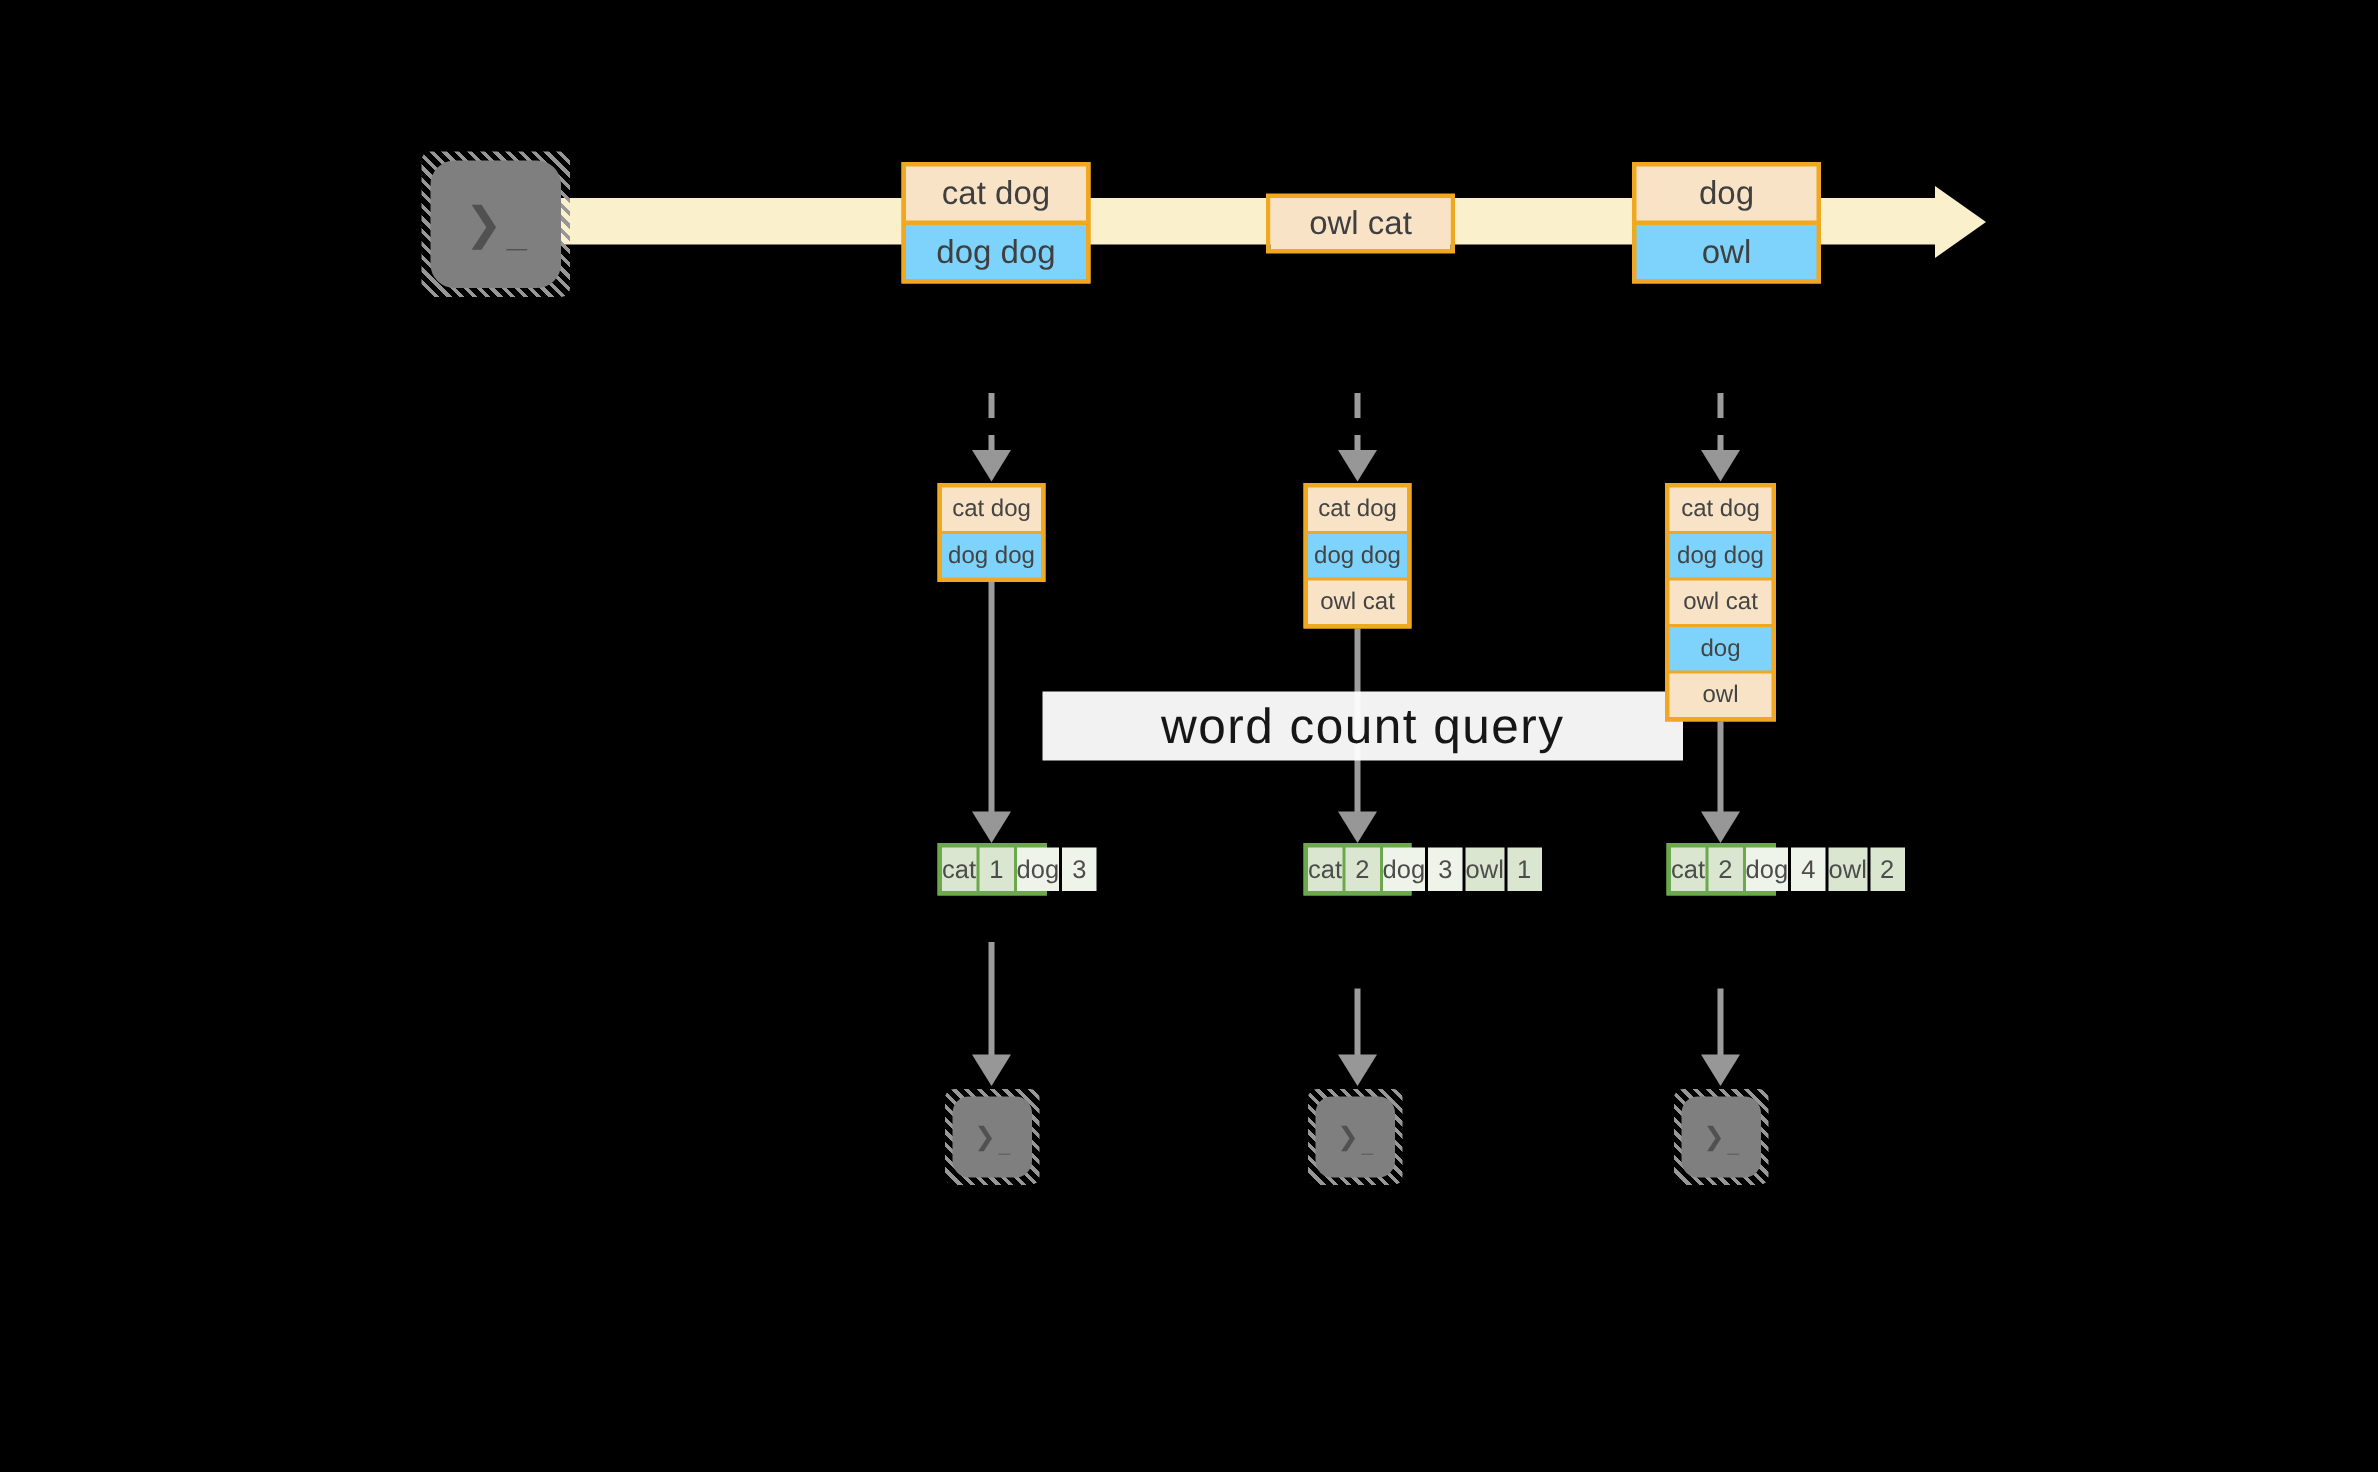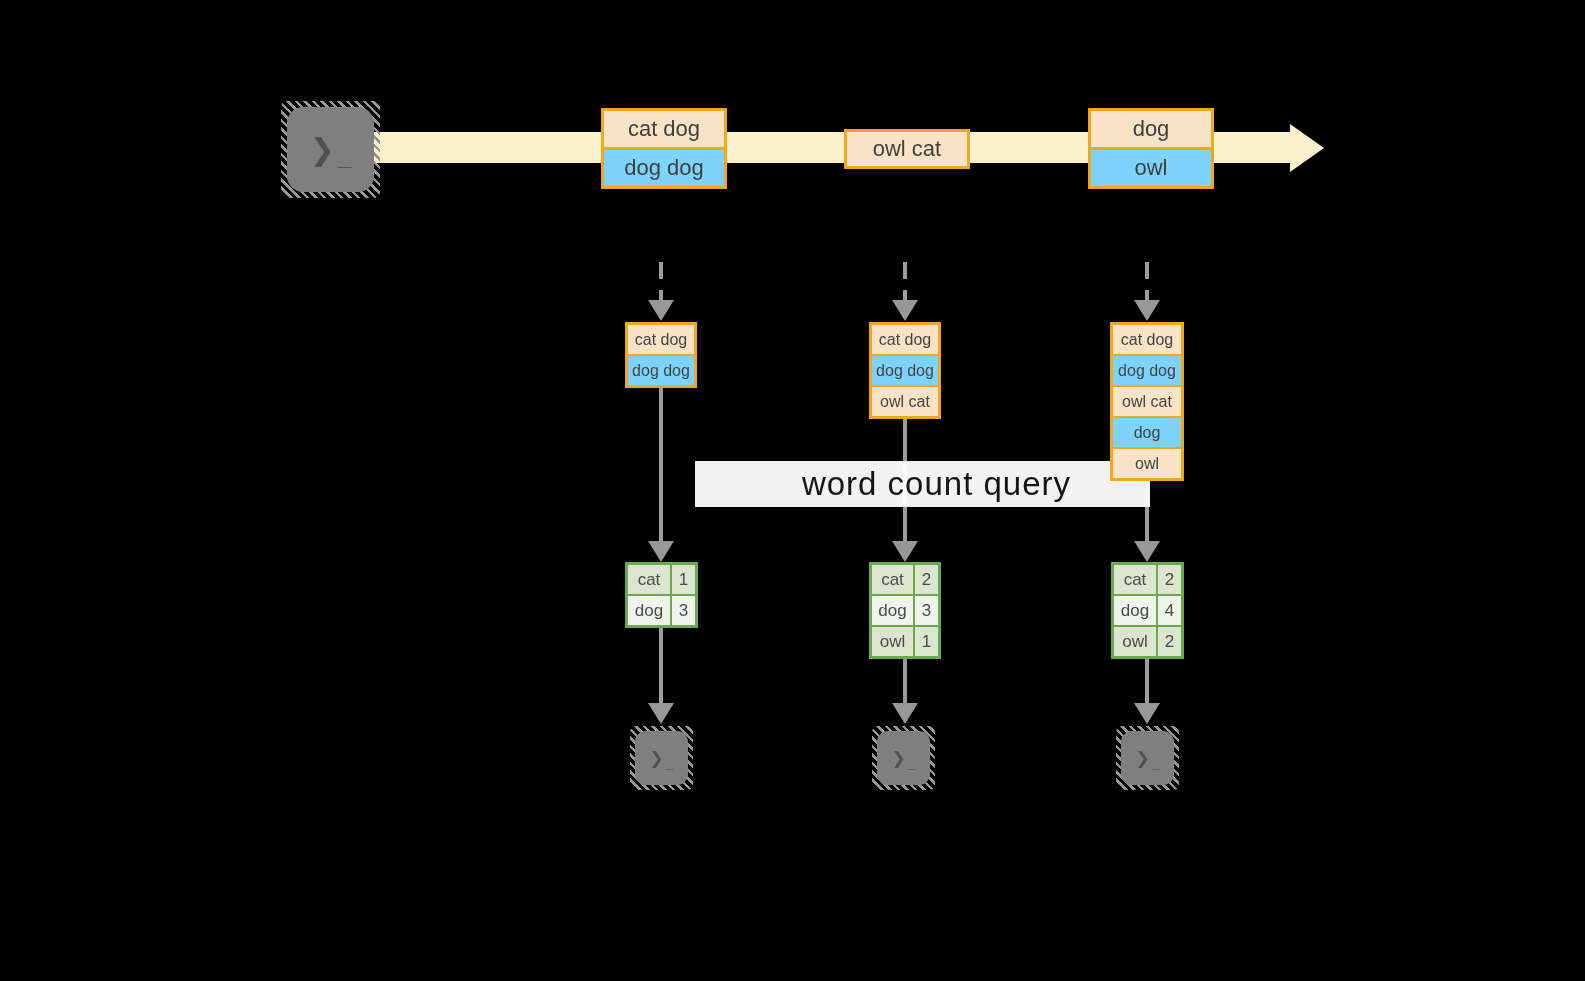--- a/index.html
+++ b/index.html
@@ -52,26 +52,26 @@
 
   
   .sbox { position:absolute; top:322px; z-index:3; border:3px solid #F0A823;
     background:#F0A823; display:flex; flex-direction:column; gap:2px; }
   .sbox .row { height:29px; display:flex; align-items:center; justify-content:center;
     font-size:16px; color:#444444; }
 
   
   .query-band { position:absolute; left:695px; top:461px; width:427px; height:46px;
     background:rgba(255,255,255,0.95); z-index:2; display:flex; align-items:center;
-    justify-content:center;padding-left:28px; }
+    justify-content:center; }
   .query-band span { font-size:33px; font-weight:300; color:#161616; letter-spacing:1px; }
 
   
   .rtable { position:absolute; top:562px; z-index:3; border:3px solid #6BA84E;
-    background:#6BA84E; display:flex; flex-direction:column; gap:2px; }
+    background:#6BA84E; display:flex; flex-direction:row; gap:2px; }
   .rrow { display:flex; gap:2px; height:29px; }
   .rcell { display:flex; align-items:center; justify-content:center;
     font-size:17px; color:#4c4c4c; }
   .rcell.word { flex:1; }
   .rcell.num { width:23px; }
   .ralt-a .rcell { background:#DAE6CF; }
   .ralt-b .rcell { background:#EFF4EA; }
 </style>
 </head>
 <body>

